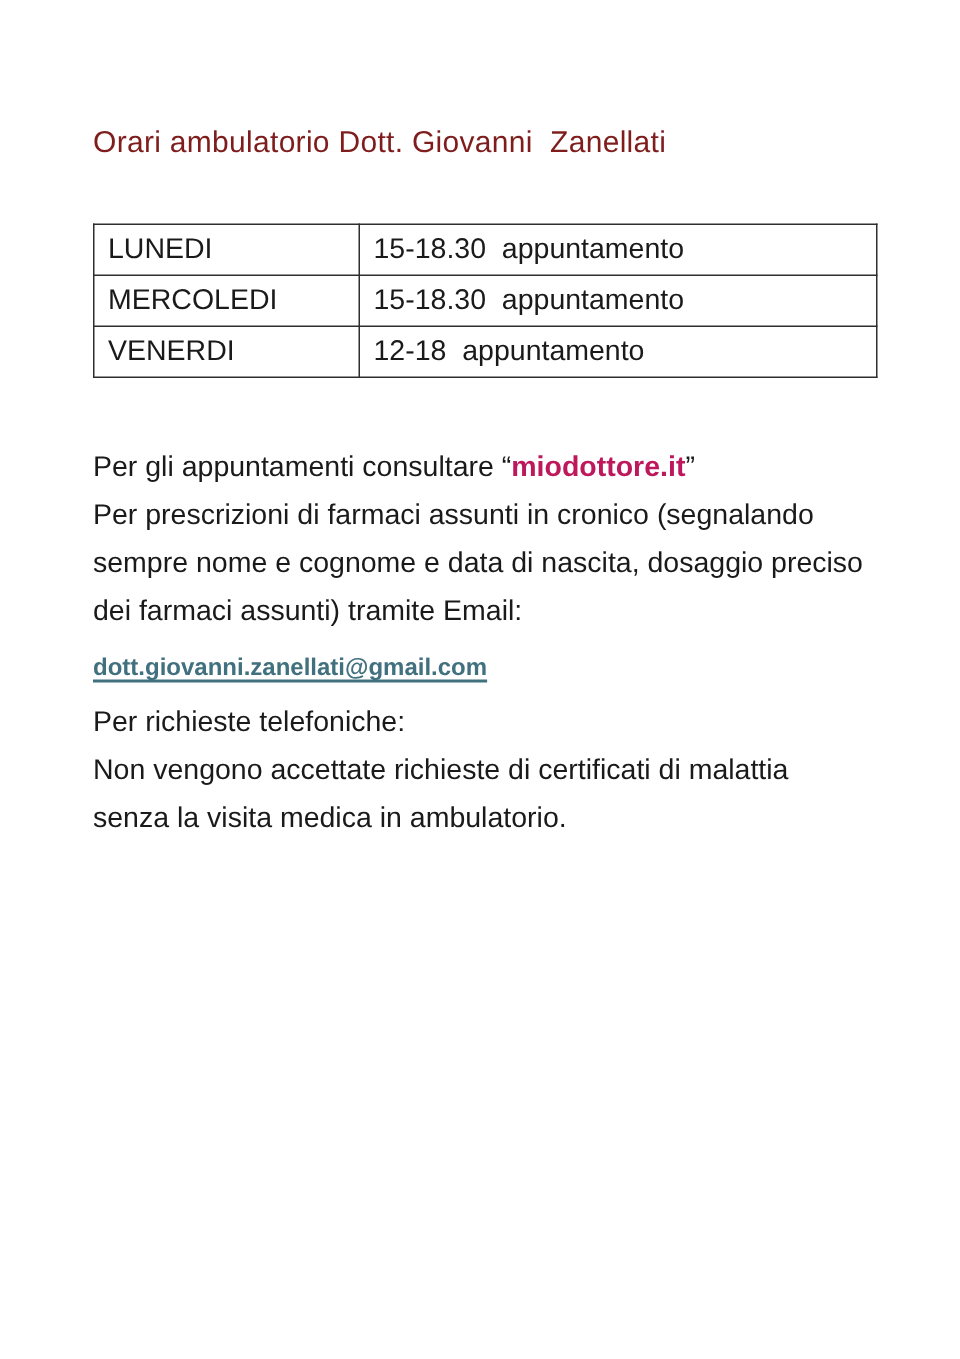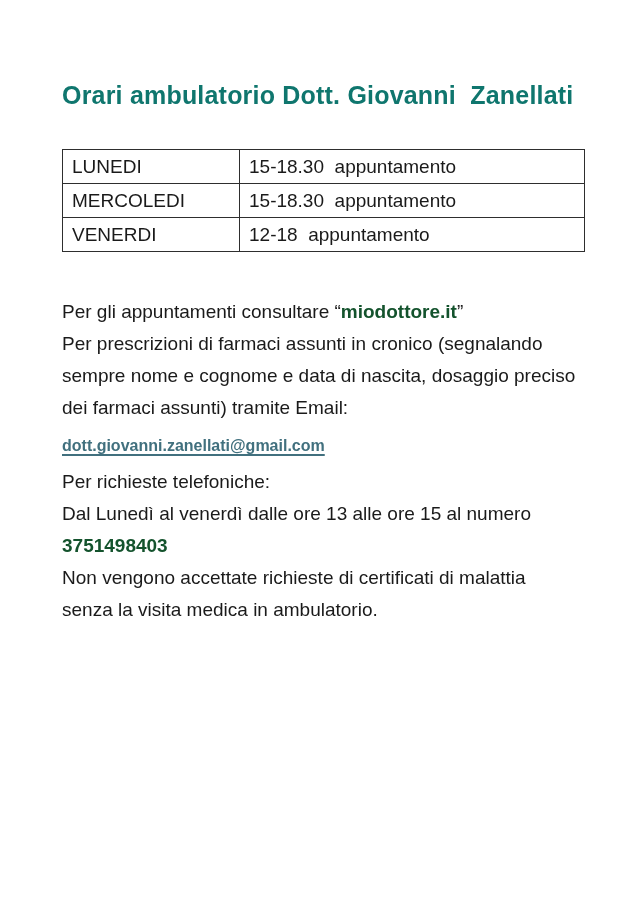--- a/index.html
+++ b/index.html
@@ -15,27 +15,27 @@
     color: #1a1a1a;
   }
   .page {
     box-sizing: border-box;
     width: 640px;
     height: 906px;
     padding: 83px 62px 0 62px;
     background: #ffffff;
   }
   .title {
-    font-size: 25px;
-    font-weight: 700;
+    font-size: 20px;
+    font-weight: 400;
     margin: 0 0 42px 0;
     line-height: 24px;
     letter-spacing: 0.2px;
     white-space: pre-wrap;
-    color: #0f766e;
+    color: #7f1d1d;
   }
   table.schedule {
     border-collapse: collapse;
     width: 516px;
     table-layout: fixed;
     margin: 0 0 44px 0;
   }
   table.schedule td {
     border: 1.5px solid #2e2e2e;
     font-size: 19px;
@@ -47,21 +47,21 @@
   }
   td.day-col { width: 158px; }
   td.hours-col { width: 326px; }
   .para {
     font-size: 19px;
     line-height: 32px;
     margin: 0;
     white-space: pre-wrap;
     color: #1a1a1a;
   }
-  .para strong { font-weight: 700; color: #14532d; }
+  .para strong { font-weight: 700; color: #be185d; }
   .email-link {
     display: inline-block;
     font-size: 16px;
     font-weight: 700;
     line-height: 26px;
     margin: 9px 0 7px 0;
     color: #41707e;
     text-decoration: underline;
     text-decoration-thickness: 1.5px;
     text-underline-offset: 3px;
@@ -93,17 +93,16 @@
   </table>
 
   <p class="para"><span>Per gli appuntamenti consultare </span><span>“</span><strong>miodottore.it</strong><span>”</span></p>
 
   <p class="para">Per prescrizioni di farmaci assunti in cronico (segnalando sempre nome e cognome e data di nascita, dosaggio preciso dei farmaci assunti) tramite Email:</p>
 
   <a class="email-link" href="#">dott.giovanni.zanellati@gmail.com</a>
 
   <p class="para">Per richieste telefoniche:</p>
 
-  <p class="para"><span>Dal Lunedì al venerdì dalle ore 13 alle ore 15 al numero </span><strong>3751498403</strong></p>
 
   <p class="para">Non vengono accettate richieste di certificati di malattia senza la visita medica in ambulatorio.</p>
 
 </div>
 
 </body></html>

